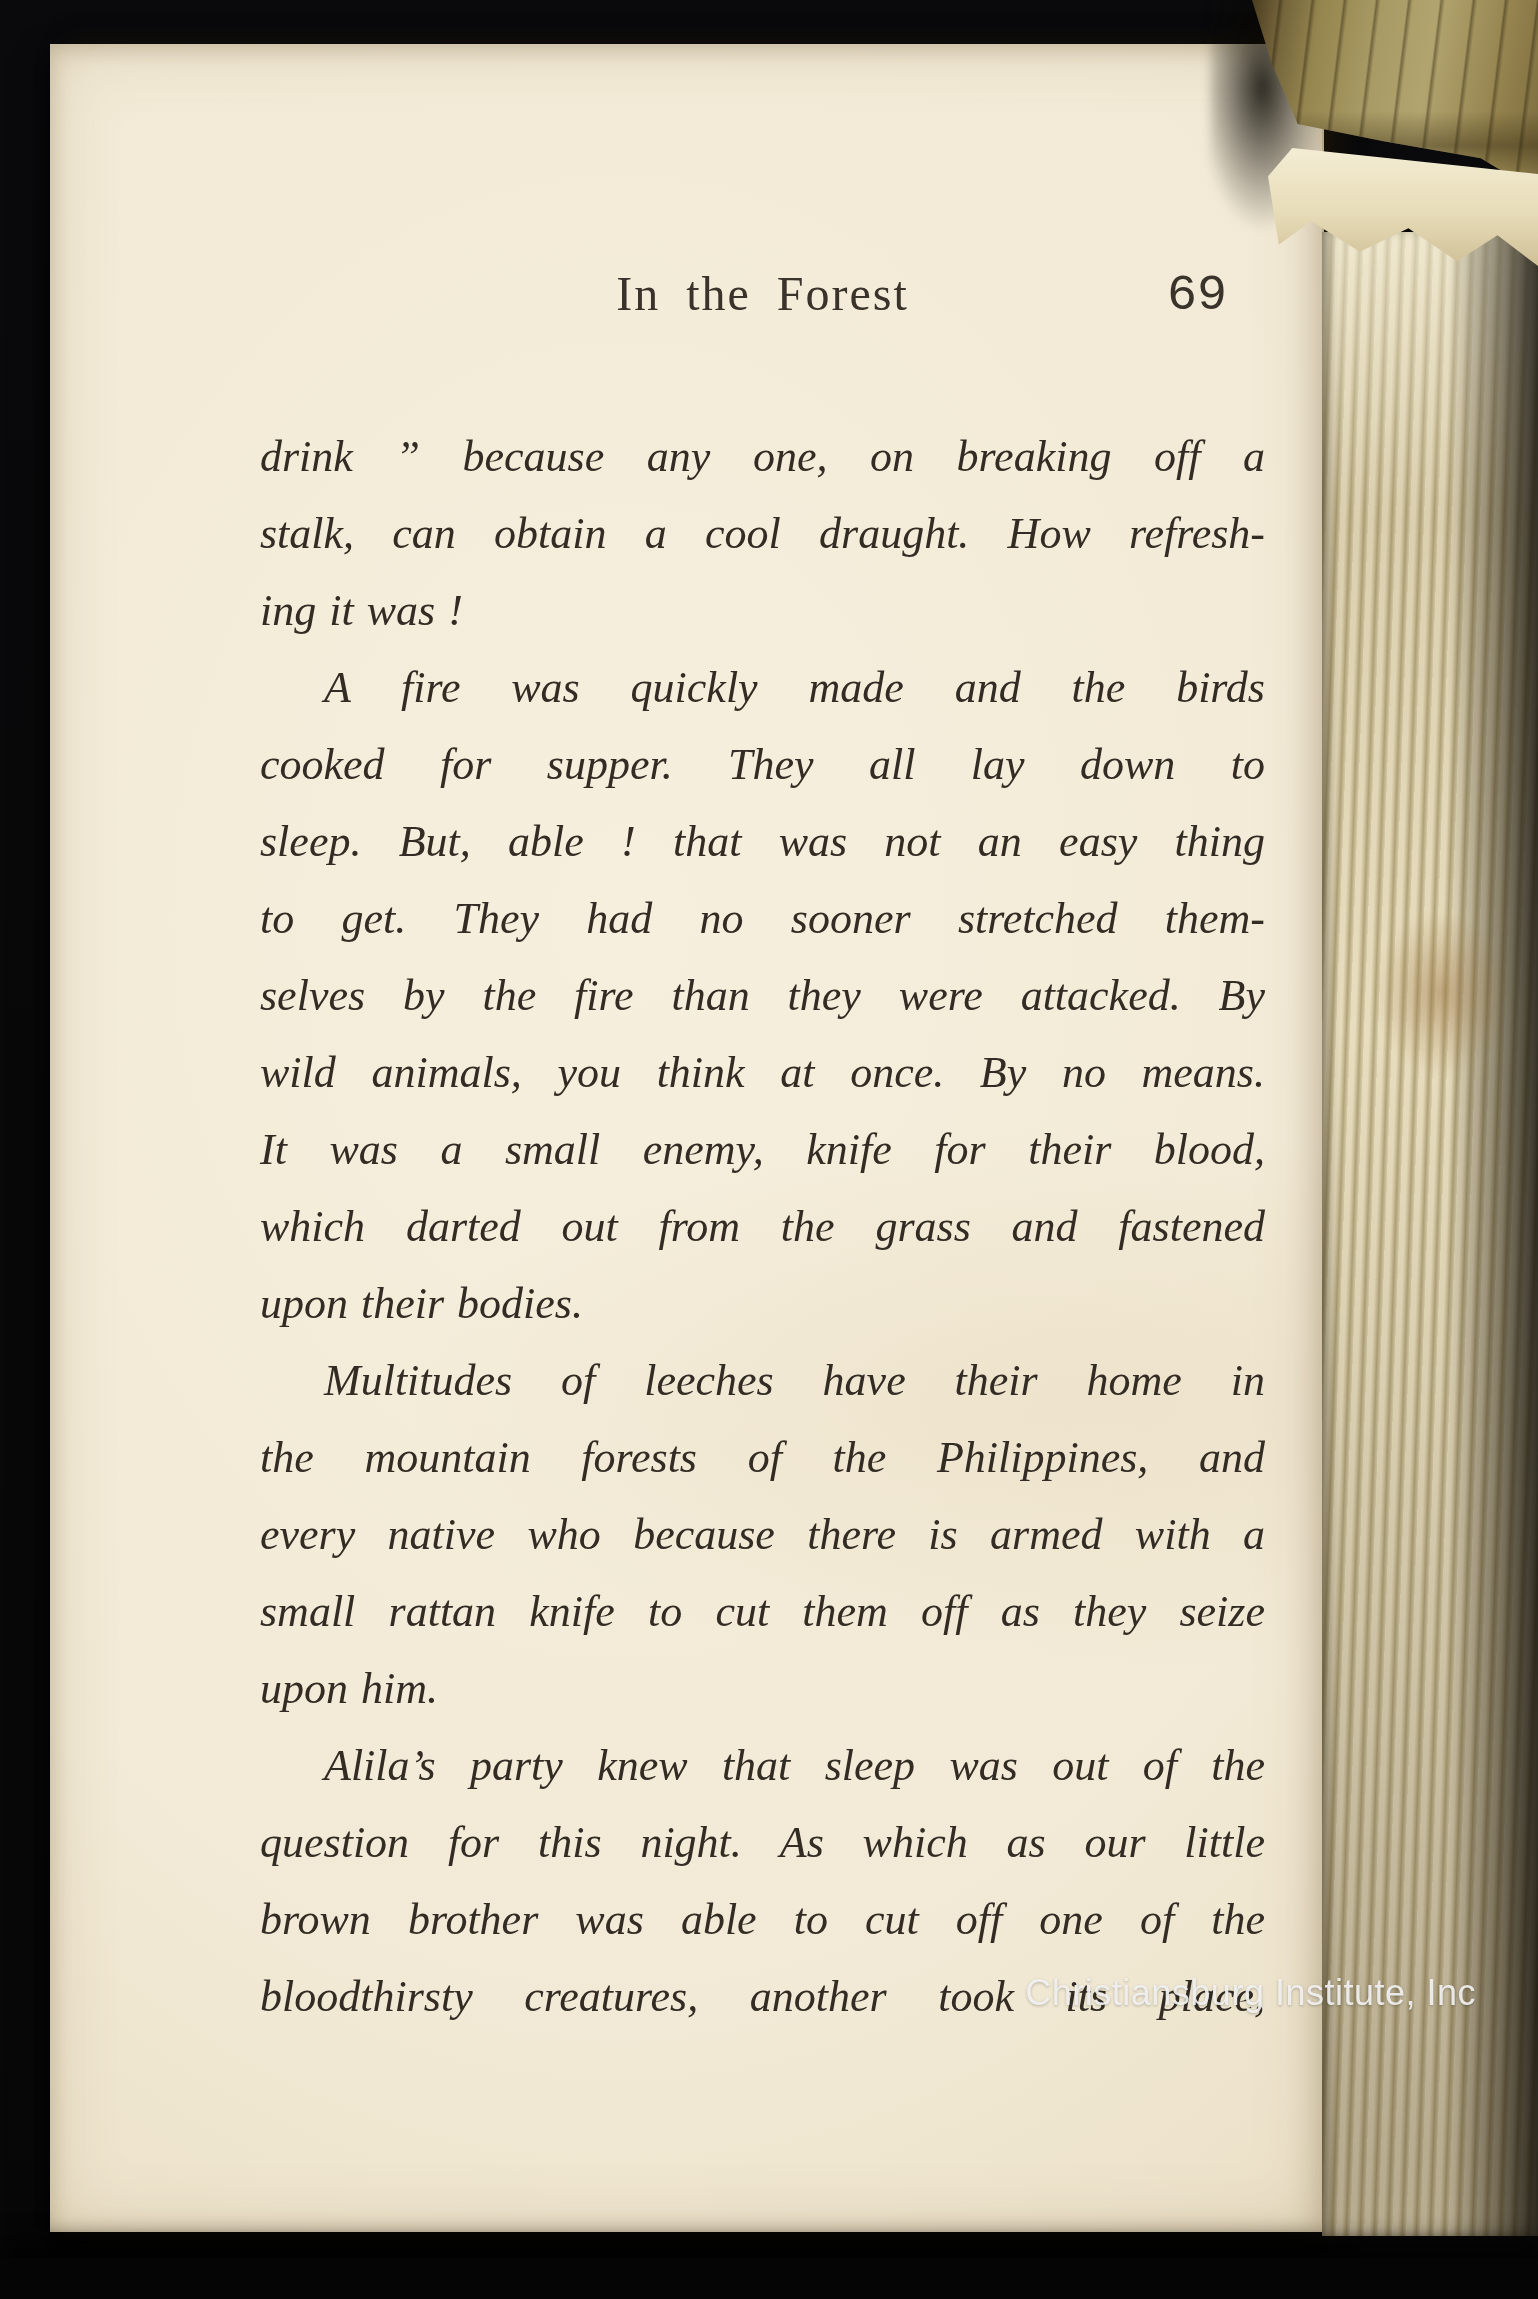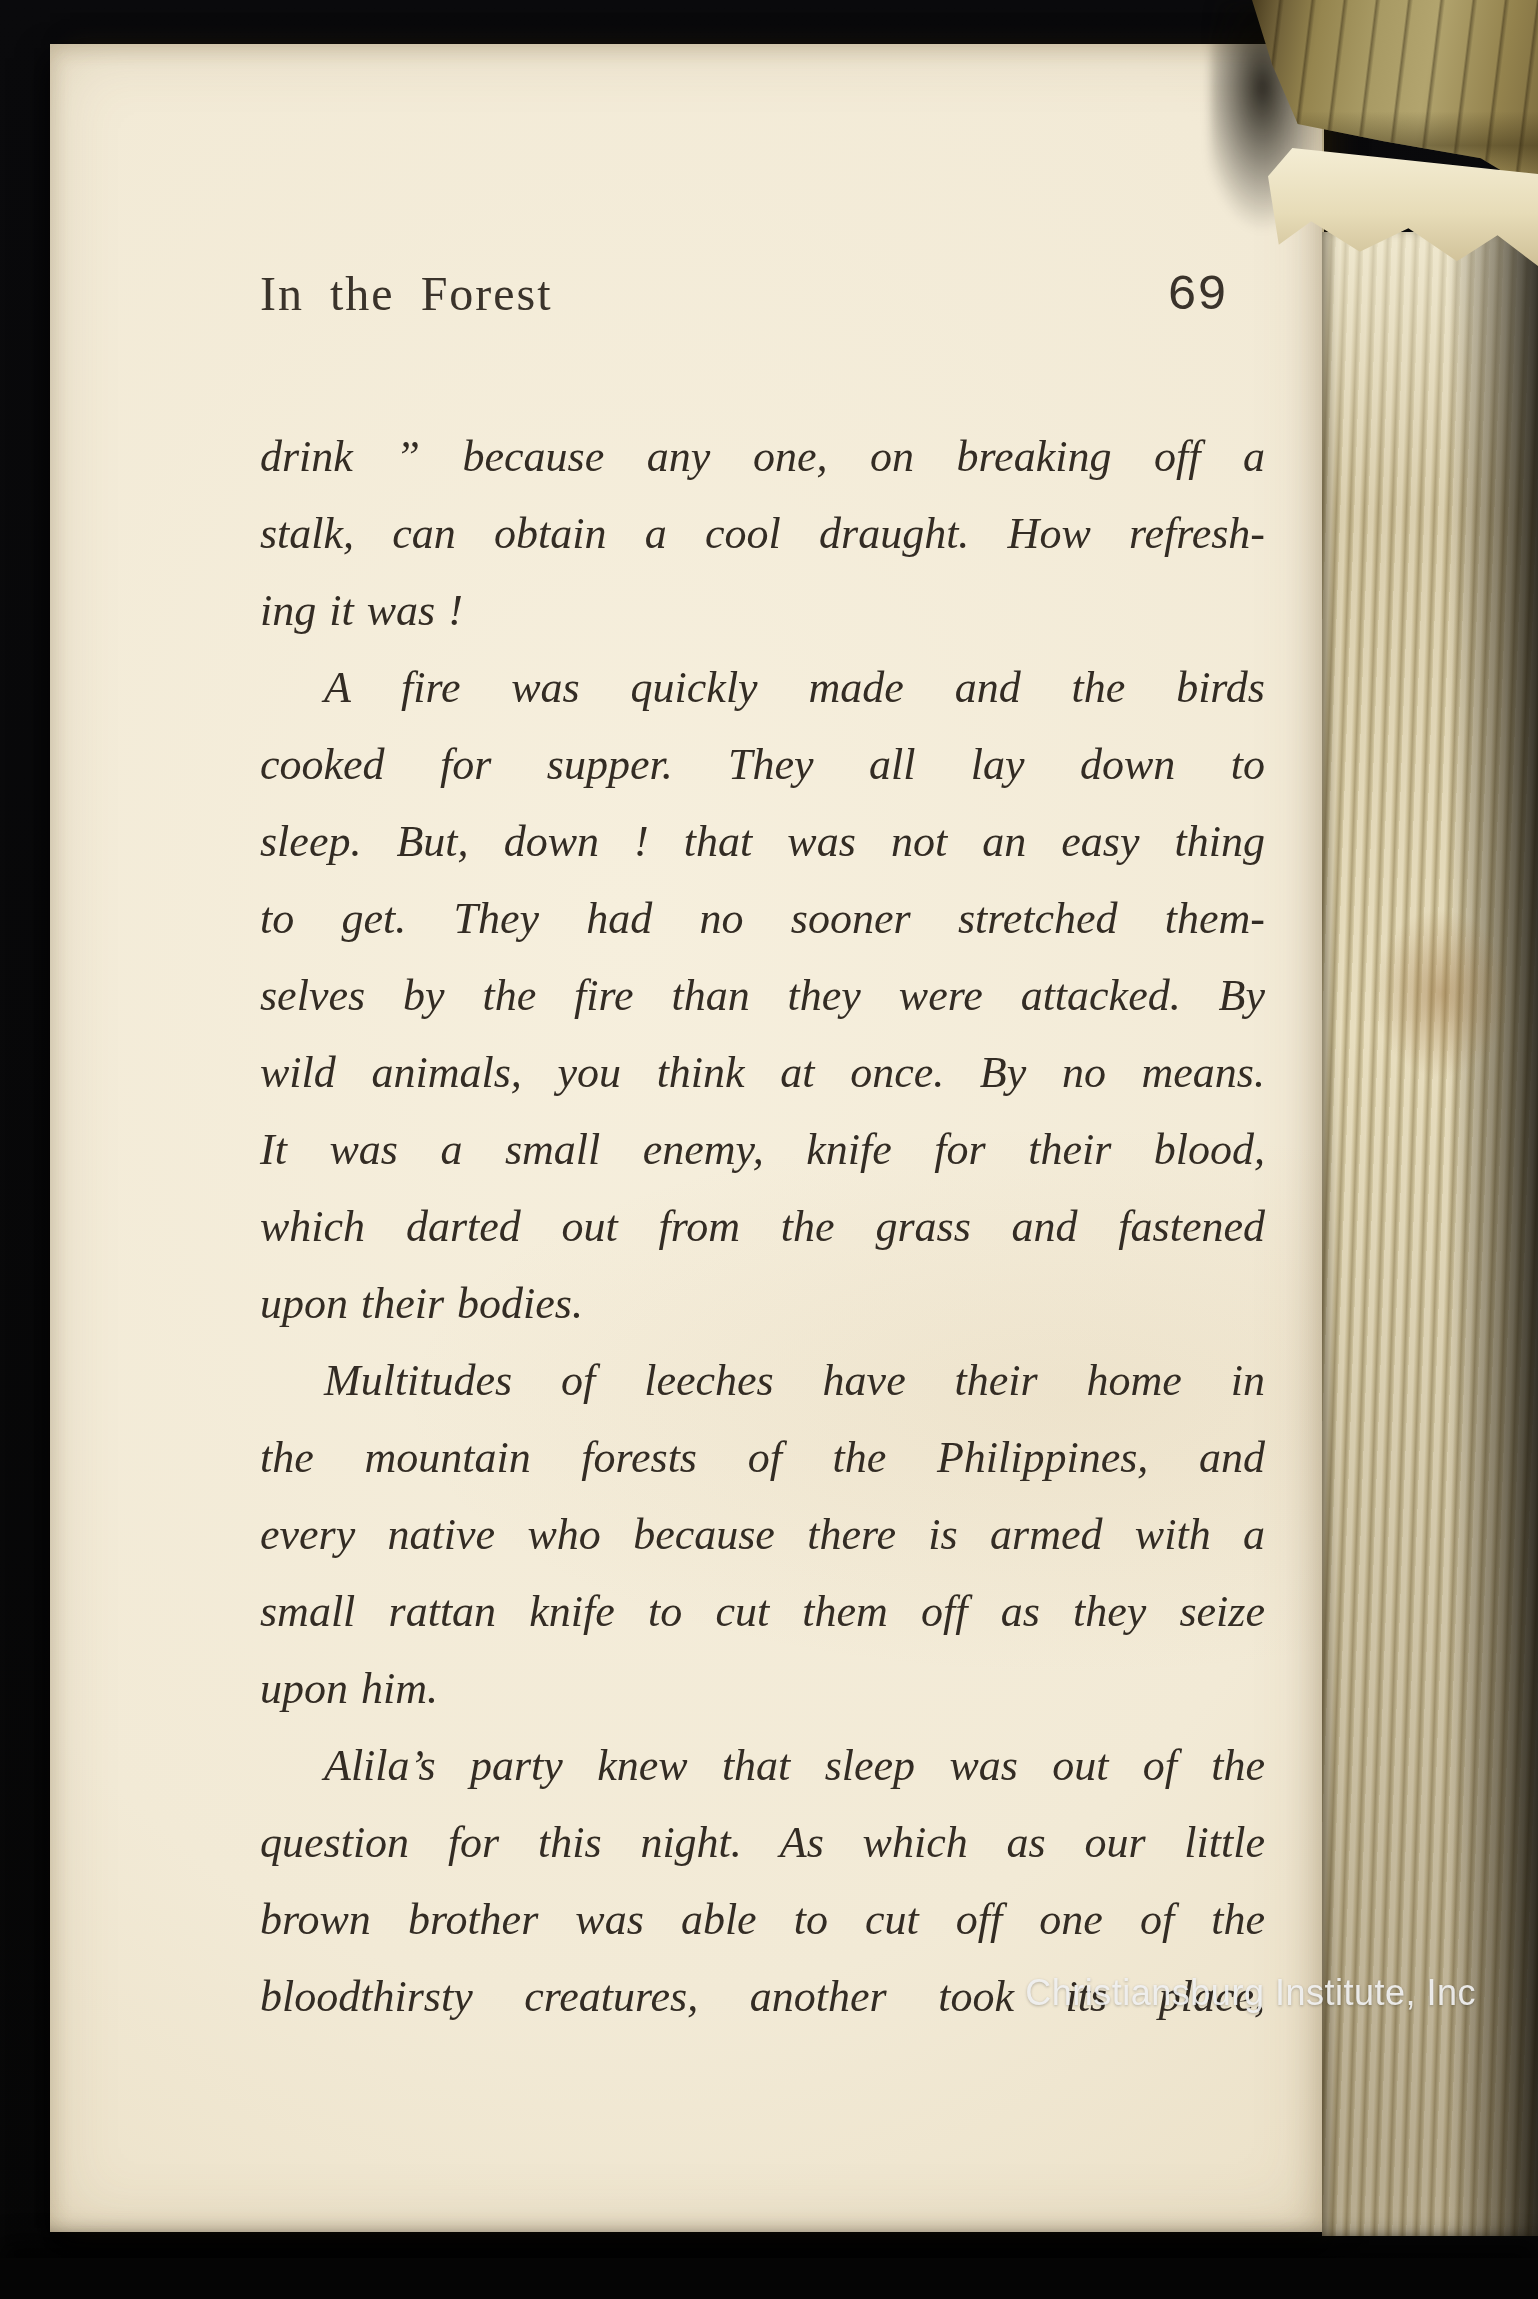--- a/index.html
+++ b/index.html
@@ -35,20 +35,21 @@
     position: absolute;
     left: 210px;
     top: 220px;
     width: 1005px;
     height: 64px;
     color: #3a332b;
   }
   .running-title {
     position: absolute;
     left: 0; right: 0;
+    text-align: center;
     font-size: 48px;
     line-height: 60px;
     letter-spacing: 2px;
     word-spacing: 12px;
   }
   .page-number {
     position: absolute;
     right: 38px;
     top: 2px;
     font-size: 50px;
@@ -155,21 +156,21 @@
     <div class="page-header">
       <span class="running-title">In the Forest</span>
       <span class="page-number">69</span>
     </div>
     <div class="text-block">
         <div class="line">drink ” because any one, on breaking off a</div>
         <div class="line">stalk, can obtain a cool draught. How refresh-</div>
         <div class="line flush">ing it was !</div>
         <div class="line indent">A fire was quickly made and the birds</div>
         <div class="line">cooked for supper. They all lay down to</div>
-        <div class="line">sleep. But, down ! that was not an easy thing</div>
+        <div class="line">sleep. But, able ! that was not an easy thing</div>
         <div class="line">to get. They had no sooner stretched them-</div>
         <div class="line">selves by the fire than they were attacked. By</div>
         <div class="line">wild animals, you think at once. By no means.</div>
         <div class="line">It was a small enemy, knife for their blood,</div>
         <div class="line">which darted out from the grass and fastened</div>
         <div class="line flush">upon their bodies.</div>
         <div class="line indent">Multitudes of leeches have their home in</div>
         <div class="line">the mountain forests of the Philippines, and</div>
         <div class="line">every native who because there is armed with a</div>
         <div class="line">small rattan knife to cut them off as they seize</div>

